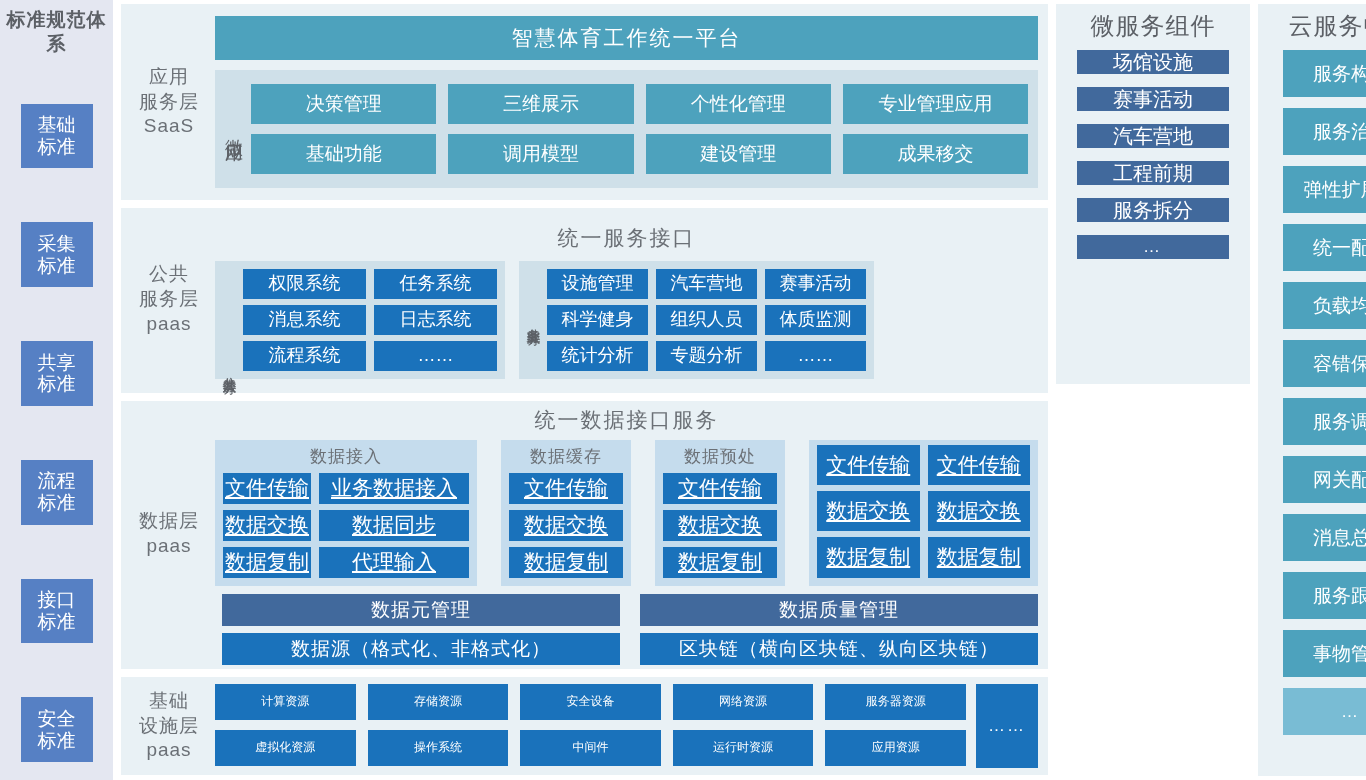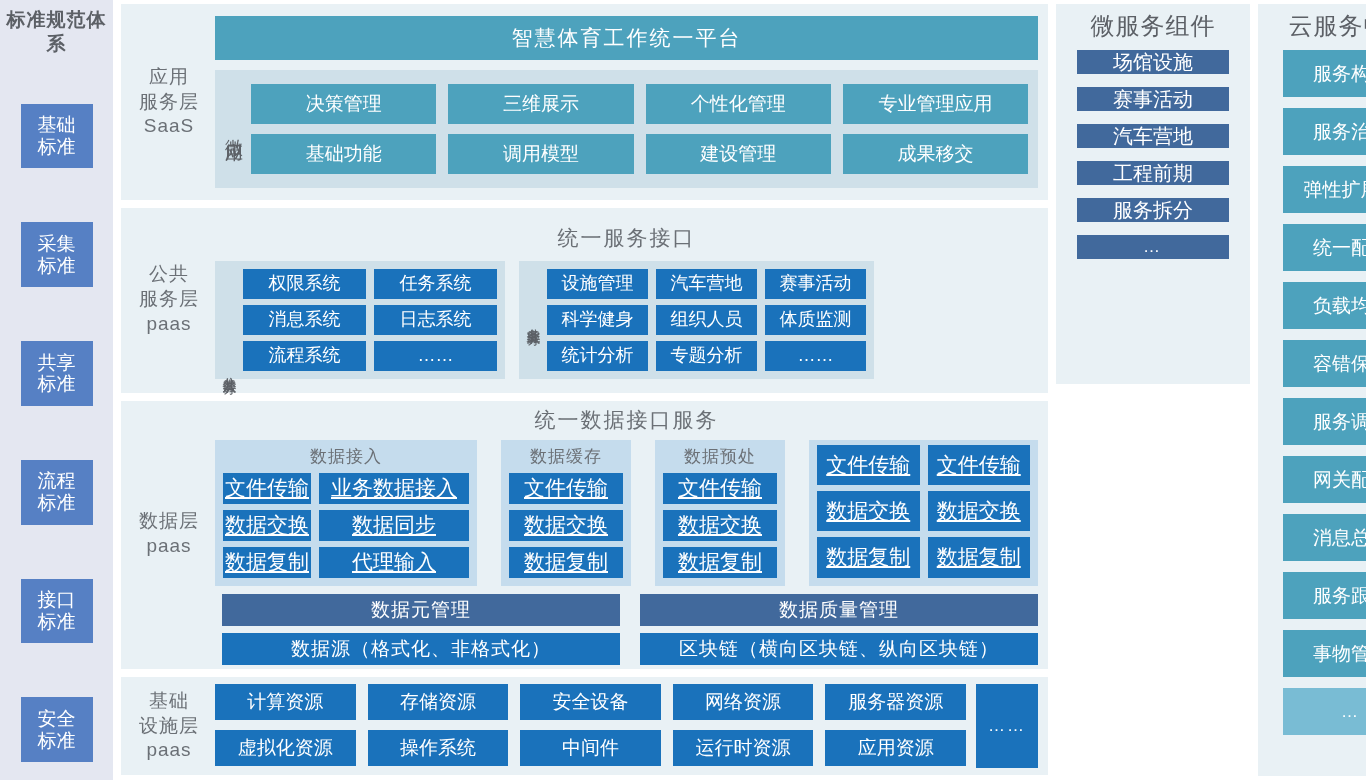--- a/index.html
+++ b/index.html
@@ -169,21 +169,21 @@
   #data-mgmt .bx{height:32px;font-size:19px;letter-spacing:1px;}
 
   
   #layer-infra{height:98px;padding:6px 10px 6px 2px;margin-bottom:0;}
   #infra-wrap{display:flex;gap:10px;align-items:stretch;height:84px;}
   #infra-grid{
     flex:1 1 auto;display:grid;
     grid-template-columns:repeat(5,1fr);
     gap:8px 12px;
   }
-  #infra-grid .bx{height:36px;font-size:19px;}
+  #infra-grid .bx{height:36px;font-size:12px;}
   #infra-ellipsis{flex:0 0 62px;display:flex;}
   #infra-ellipsis .bx{width:100%;height:84px;font-size:17px;letter-spacing:2px;}
 
   
   #col-micro,#col-cloud{
     display:flex;flex-direction:column;align-items:center;
     background:#e9f1f5;
     box-sizing:border-box;
     padding:6px 0 6px 0;
     margin:4px 0 4px 8px;

